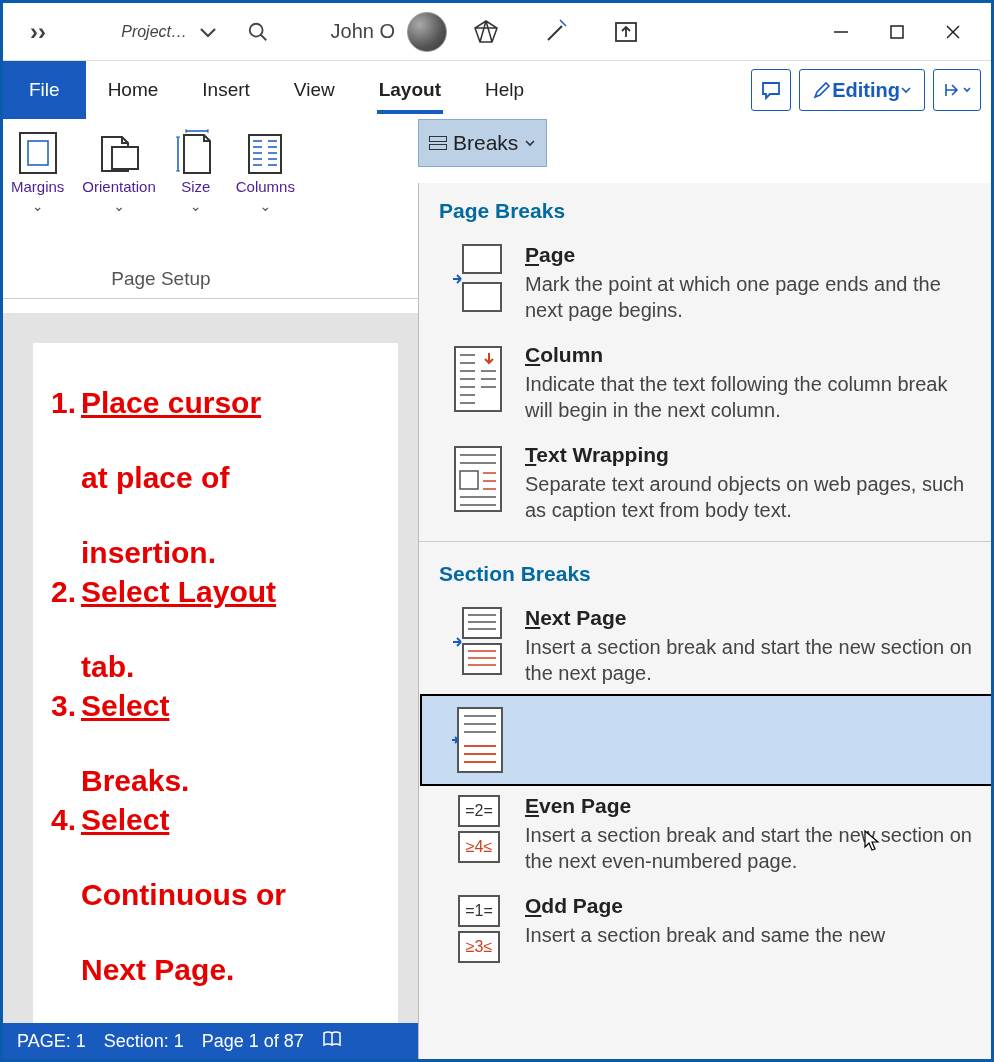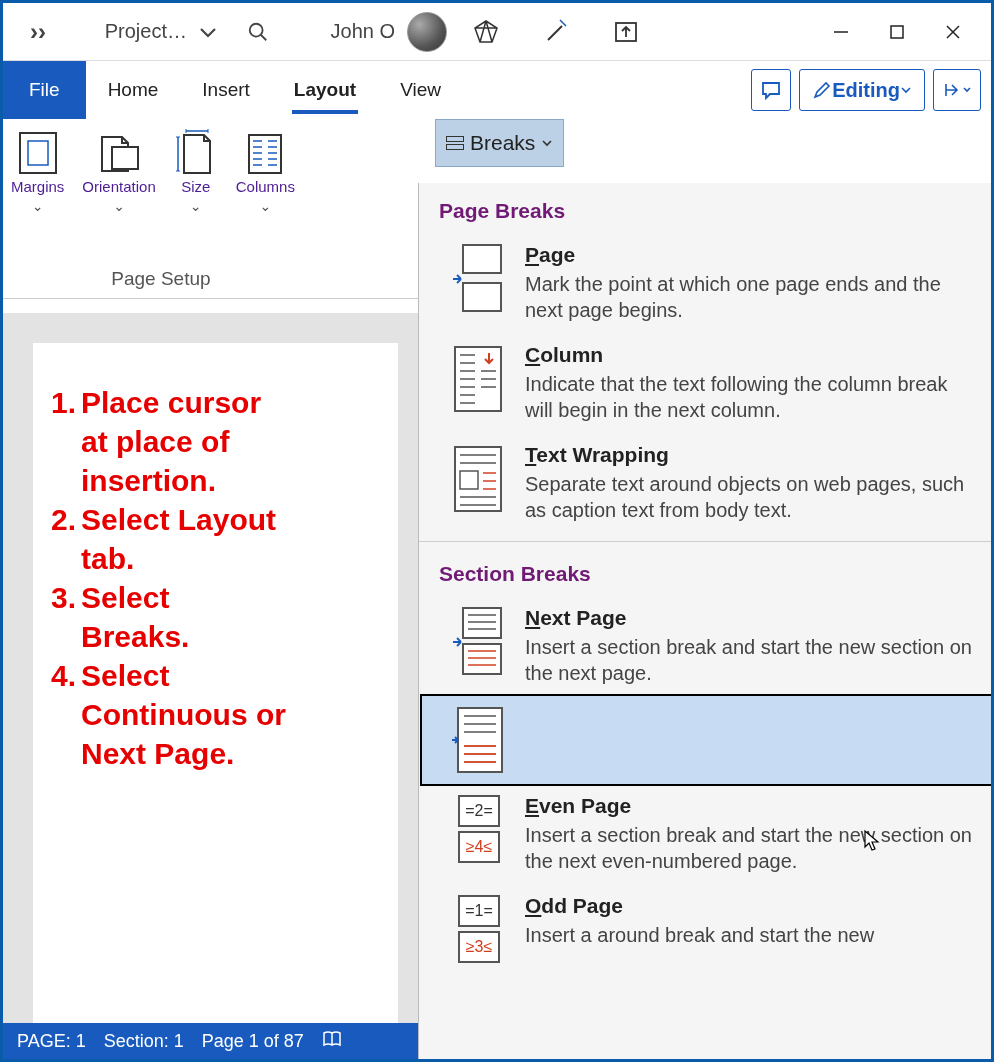--- a/index.html
+++ b/index.html
@@ -1,21 +1,21 @@
 <!DOCTYPE html>
 <html><head>
 <meta charset="utf-8">
 <style>
   * { box-sizing: border-box; margin: 0; padding: 0; font-family: "Segoe UI", Arial, sans-serif; }
   body { background: #f0f0f0; }
   .window { width: 994px; height: 1062px; background: #fff; border: 3px solid #0a5cab; position: relative; overflow: hidden; }
   .titlebar { height: 58px; display: flex; align-items: center; padding: 0 10px; gap: 0; border-bottom: 1px solid #ddd; }
   .tb-item { height: 40px; display: flex; align-items: center; justify-content: center; color: #444; }
   .tb-more { width: 50px; font-size: 24px; font-weight: bold; }
-  .tb-doc { width: 130px; font-size: 20px; justify-content: flex-end; padding-right: 6px; }
+  .tb-doc { width: 130px; font-size: 16px; justify-content: flex-end; padding-right: 6px; font-style: italic; }
   .tb-chev { width: 30px; font-size: 16px; }
   .tb-search { width: 70px; }
   .tb-search svg { width: 22px; height: 22px; }
   .tb-user { width: 110px; font-size: 20px; justify-content: flex-end; padding-right: 8px; }
   .tb-avatar { width: 48px; }
   .avatar { width: 40px; height: 40px; border-radius: 50%; background: radial-gradient(circle at 30% 30%, #aaa, #555 60%, #333); border: 1px solid #999; }
   .tb-premium { width: 70px; }
   .tb-wand { width: 70px; }
   .tb-updates { width: 70px; }
   .tb-winbtn { width: 56px; font-size: 18px; font-weight: 300; }
@@ -29,40 +29,40 @@
   .btn-outline { border: 1.5px solid #185abd; color: #185abd; background: #fff; border-radius: 3px; height: 42px; display: flex; align-items: center; padding: 0 8px; gap: 0; font-size: 20px; }
   .btn-outline.editing { font-weight: 600; padding: 0 12px; }
   .ribbon { height: 180px; border-bottom: 1px solid #ccc; position: relative; background: #fff; display: flex; }
   .rgroup { display: flex; flex-direction: column; align-items: center; padding-top: 6px; }
   .rgroup-items { display: flex; gap: 2px; flex: 1; }
   .ritem { display: flex; flex-direction: column; align-items: center; justify-content: flex-start; padding: 4px 8px 0; gap: 2px; }
   .ritem .icon { height: 48px; display: flex; align-items: center; justify-content: center; }
   .ritem .lbl { font-size: 15px; color: #4c1d95; line-height: 1.1; text-align: center; }
   .ritem .chev { font-size: 14px; color: #555; }
   .rgroup-label { font-size: 19px; color: #555; padding: 6px 0 8px; margin-left: 16px; }
-  .breaks-btn { position: absolute; left: 415px; top: 0; height: 48px; background: #bcd0e6; border: 1px solid #8aa8c8; display: flex; align-items: center; gap: 6px; padding: 0 10px; font-size: 21px; color: #222; margin-left: 17px; }
+  .breaks-btn { position: absolute; left: 415px; top: 0; height: 48px; background: #bcd0e6; border: 1px solid #8aa8c8; display: flex; align-items: center; gap: 6px; padding: 0 10px; font-size: 21px; color: #222; }
   .breaks-btn .bicon { display: flex; flex-direction: column; gap: 2px; }
   .breaks-btn .bicon span { width: 18px; height: 6px; border: 1.5px solid #333; display: block; }
   .dropdown { position: absolute; left: 415px; top: 180px; width: 577px; background: #f5f5f5; border-left: 1px solid #bbb; border-right: 1px solid #bbb; height: 880px; overflow: hidden; }
   .dd-section { padding: 4px 0; }
-  .dd-header { font-weight: 700; font-size: 21px; color: #701a75; padding: 12px 20px 10px; }
+  .dd-header { font-weight: 700; font-size: 21px; color: #0369a1; padding: 12px 20px 10px; }
   .dd-item { display: flex; gap: 18px; padding: 10px 18px 10px 30px; align-items: flex-start; cursor: pointer; position: relative; }
   .dd-item.highlight { background: #c7dbf2; border: 2.5px solid #000; margin: -2px 1px; padding: 8px 16px 8px 28px; }
   .dd-icon { width: 58px; height: 72px; flex-shrink: 0; position: relative; }
   .dd-text { flex: 1; }
   .dd-title { font-weight: 700; font-size: 21px; color: #222; margin-bottom: 4px; }
   .dd-title .ul { text-decoration: underline; }
   .dd-desc { font-size: 20px; color: #444; line-height: 1.3; }
   .doc-area { position: absolute; left: 0; top: 310px; width: 415px; height: 720px; background: #e3e3e3; padding: 30px 20px 0 30px; }
   .doc-page { background: #fff; width: 100%; height: 100%; padding: 40px 18px 0 18px; }
   .instructions { font-family: Arial, sans-serif; font-weight: 900; color: #e60000; font-size: 30px; line-height: 1.3; }
   .instructions .row { display: flex; }
   .instructions .num { width: 30px; }
-  .instructions .txt { flex: 1; }
-  .instructions .indent { padding-left: 30px; }
+  .instructions .txt { flex: 1; text-decoration: underline; }
+  .instructions .indent { padding-left: 30px; margin-top: 36px; }
   .statusbar { position: absolute; left: 0; bottom: 0; width: 415px; height: 36px; background: #185abd; color: #fff; display: flex; align-items: center; gap: 18px; padding: 0 14px; font-size: 18px; }
   .sb-icon svg { width: 20px; height: 20px; }
   .cursor-arrow { position: absolute; left: 860px; top: 826px; width: 20px; height: 24px; pointer-events: none; z-index: 100; }
   .divider { height: 1px; background: #ccc; margin: 4px 0; }
 </style>
 </head>
 <body>
 
 <div class="window">
 
@@ -117,22 +117,23 @@
           <line x1="3" y1="3" x2="15" y2="15" stroke="#222" stroke-width="1.5"></line>
           <line x1="15" y1="3" x2="3" y2="15" stroke="#222" stroke-width="1.5"></line>
         </svg>
       </div>
   </div>
 
   <div class="tabs">
     <div class="tab file">File</div>
     <div class="tab">Home</div>
     <div class="tab">Insert</div>
+    <div class="tab">View</div>
     <div class="tab active">Layout</div>
-    <div class="tab">View</div>
+    <div class="tab">Help</div>
     <div class="tabs-right">
       <div class="btn-outline">
           <svg width="22" height="22" viewBox="0 0 22 22">
             <path d="M3 4 H19 V15 H10 L6 19 V15 H3 Z" stroke="#185abd" stroke-width="1.8" fill="none"></path>
           </svg>
         </div>
       <div class="btn-outline editing">
           <svg width="20" height="20" viewBox="0 0 20 20">
             <path d="M3 17 L5 12 L14 3 L17 6 L8 15 Z" stroke="#185abd" stroke-width="1.6" fill="none"></path>
           </svg>
@@ -349,21 +350,21 @@
 
       <div class="dd-item">
         <div class="dd-icon"><svg width="58" height="72" viewBox="0 0 58 72">
               <rect x="10" y="2" width="40" height="30" stroke="#555" stroke-width="2" fill="#fff"></rect>
               <text x="30" y="22" font-size="16" text-anchor="middle" fill="#333">=1=</text>
               <rect x="10" y="38" width="40" height="30" stroke="#555" stroke-width="2" fill="#fff"></rect>
               <text x="30" y="58" font-size="16" text-anchor="middle" fill="#d04020">≥3≤</text>
             </svg></div>
         <div class="dd-text">
           <div class="dd-title"><span class="ul">O</span><span>dd Page</span></div>
-          <div class="dd-desc">Insert a around break and start the new</div>
+          <div class="dd-desc">Insert a section break and same the new</div>
         </div>
       </div>
     </div>
   </div>
 
   <div class="doc-area">
     <div class="doc-page">
       <div class="instructions">
         <div class="row">
             <span class="num">1.</span>

